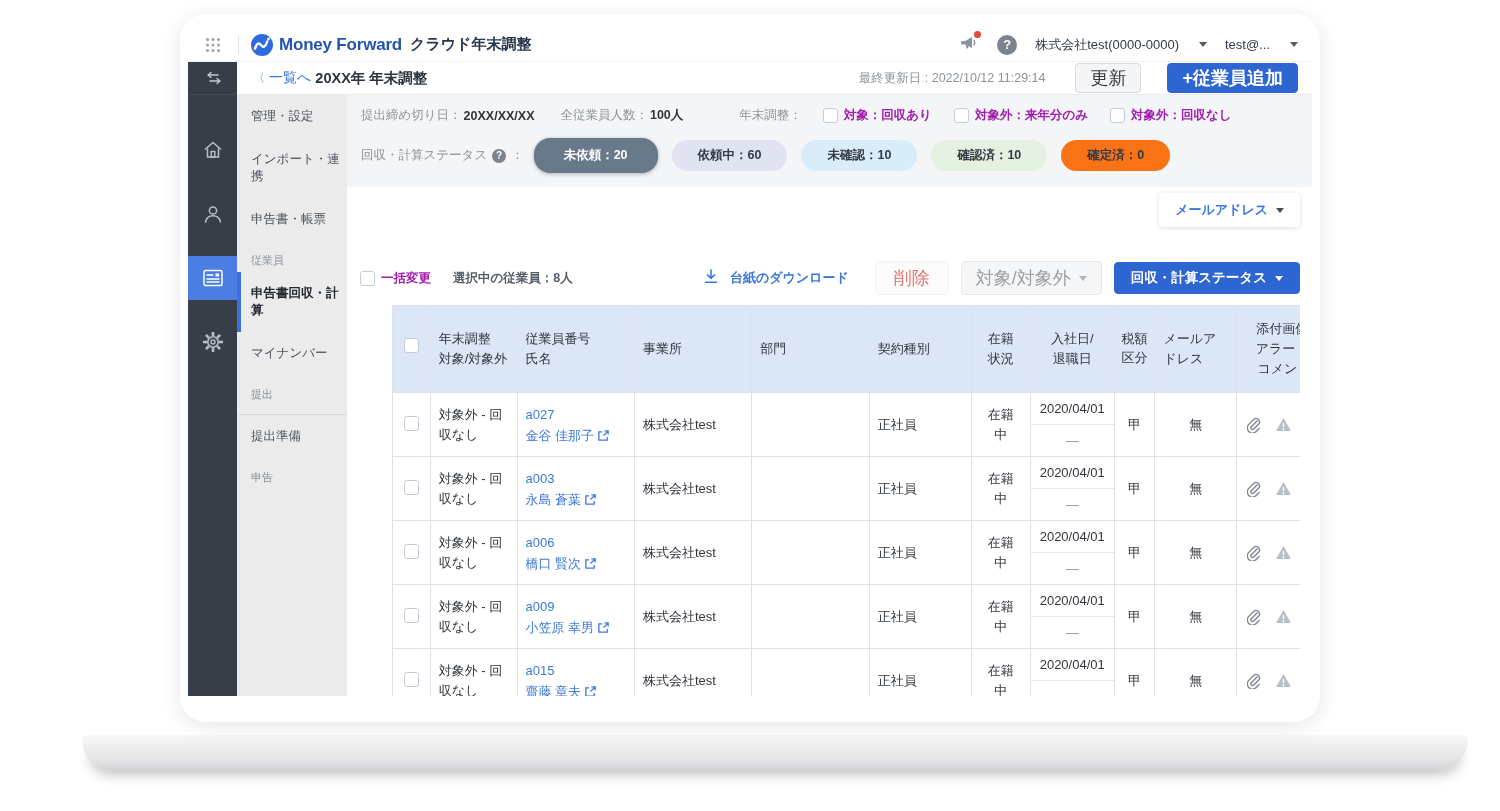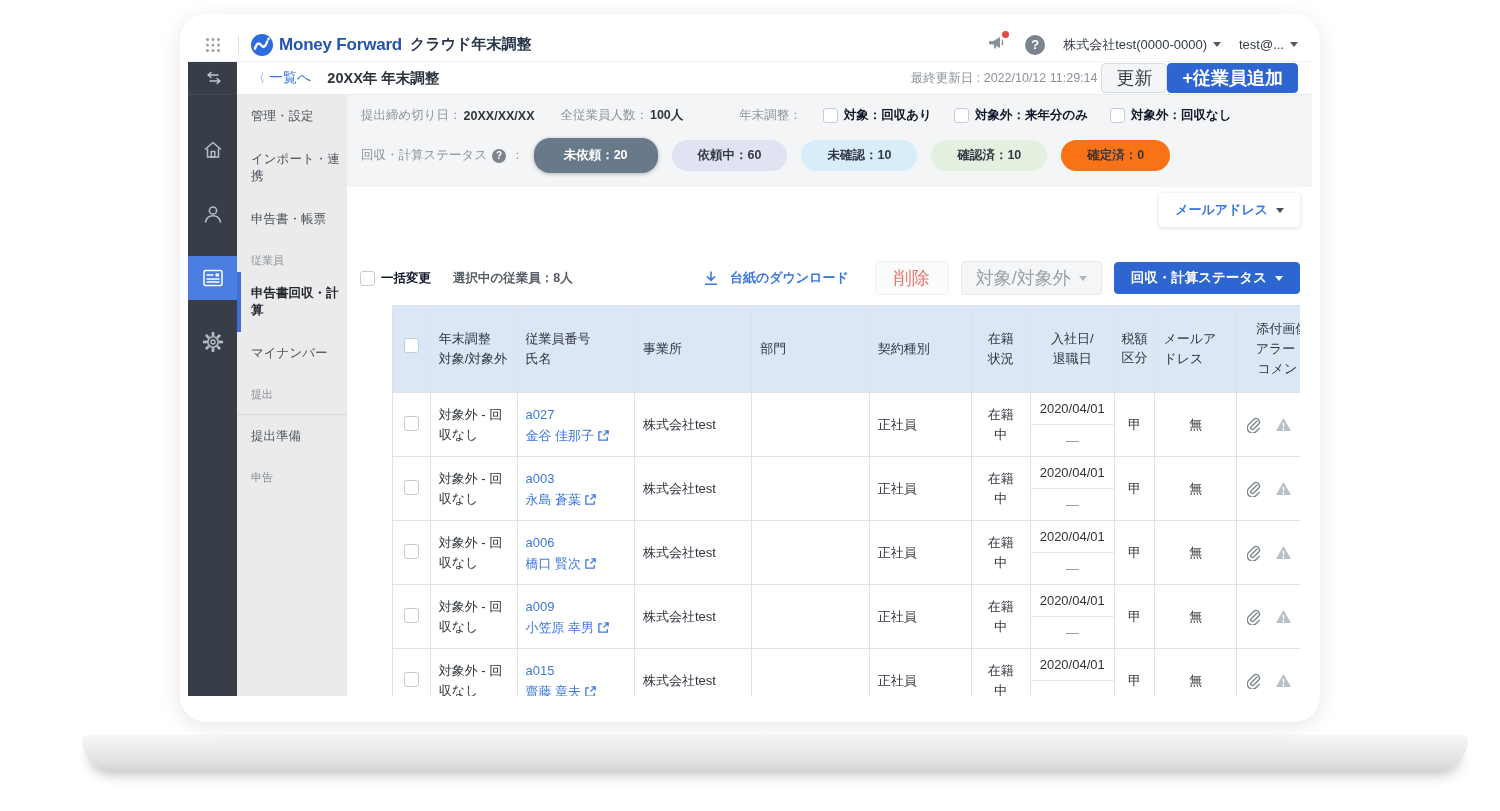--- a/index.html
+++ b/index.html
@@ -22,39 +22,39 @@
   .grid-btn { display:flex; align-items:center; justify-content:center; width:26px; height:26px; cursor:pointer; }
   .tb-divider { width:1px; height:18px; background:#dcdfe3; margin:0 12px; }
   .brand { display:flex; align-items:center; gap:6px; cursor:pointer; }
   .brand-name { font-size:17px; font-weight:bold; color:#2355ad; letter-spacing:-0.2px; }
   .brand-product { font-size:15px; font-weight:bold; color:#27354a; margin-left:2px; }
   .topbar-right { margin-left:auto; display:flex; align-items:center; gap:18px; }
   .mega-wrap { position:relative; cursor:pointer; }
   .mega-dot { position:absolute; right:-2px; top:-3px; width:7px; height:7px; border-radius:50%; background:#e5493d; }
   .help-circle { width:20px; height:20px; border-radius:50%; background:#7b838d; color:#fff; font-size:13px;
     font-weight:bold; display:flex; align-items:center; justify-content:center; cursor:pointer; }
-  .acct { font-size:13px; color:#333a44; display:flex; align-items:center; gap:6px; cursor:pointer; }
+  .acct { font-size:13px; color:#333a44; display:flex; align-items:center; gap:20px; cursor:pointer; }
   .caret { width:0; height:0; border-left:4px solid transparent; border-right:4px solid transparent;
     border-top:5px solid #555c66; }
 
   
   .app-body { flex:1; display:flex; overflow:hidden; }
   .rail { width:49px; flex:0 0 49px; background:#383e47; display:flex; flex-direction:column; }
   .rail-top { height:33px; flex:0 0 33px; display:flex; align-items:center; justify-content:center;
     border-bottom:1px solid #444b55; cursor:pointer; }
   .rail-icons { display:flex; flex-direction:column; align-items:stretch; padding-top:26px; }
   .rail-item { height:58px; display:flex; align-items:center; justify-content:center; cursor:pointer; margin-bottom:6px; }
   .rail-item.active { background:#4b7de2; height:44px; margin:7px 0 13px 0; }
 
   .right-col { flex:1; display:flex; flex-direction:column; overflow:hidden; }
   .breadcrumb-bar { height:33px; flex:0 0 33px; background:#fff; border-bottom:1px solid #e7eaee;
     display:flex; align-items:center; padding:0 14px 0 16px; }
   .back-link { color:#3c78dd; font-size:14px; cursor:pointer; display:flex; align-items:center; gap:4px; }
-  .page-title { font-size:14.5px; font-weight:bold; color:#2b333d; margin-left:16px;text-align:right; }
-  .bc-right { margin-left:auto; display:flex; align-items:center; gap:0; }
+  .page-title { font-size:14.5px; font-weight:bold; color:#2b333d; margin-left:4px;text-align:right; }
+  .bc-right { margin-left:auto; display:flex; align-items:center; gap:26px; }
   .last-updated { color:#8d939b; font-size:12.5px; margin-right:4px; }
   .btn { font-family:inherit; font-size:18px; border-radius:4px; cursor:pointer; padding:5px 14px; line-height:1; }
   .btn-light { background:#f4f5f6; border:1px solid #d7dade; color:#333a44; }
   .btn-primary { background:#2e66d1; border:1px solid #2e66d1; color:#fff; font-weight:bold; }
 
   .content-row { flex:1; display:flex; overflow:hidden; }
 
   
   .sidenav { width:110px; flex:0 0 110px; background:#ebebec; overflow:hidden; padding-top:0; }
   .nav-item { font-size:12.5px; color:#4c535c; padding:13px 0 13px 14px; cursor:pointer; }
@@ -64,41 +64,41 @@
 
   
   .main { flex:1; display:flex; flex-direction:column; overflow:hidden; background:#fff; }
   .filter-panel { background:#f4f5f6; padding:12px 16px 14px 14px; flex:0 0 auto; }
   .f-row1 { display:flex; align-items:center; font-size:12.5px; }
   .f-label { color:#8d939b; }
   .f-value { color:#2f353d; font-weight:bold; margin-left:2px; }
   .f-group { margin-right:26px; display:flex; align-items:center; }
   .cbx { width:15px; height:15px; border:1px solid #c6ccd4; border-radius:3px; background:#fff; display:inline-block;
     cursor:pointer; flex:0 0 auto; }
-  .cb-label { font-size:12.5px; color:#0f172a; font-weight:bold; margin-left:6px; }
+  .cb-label { font-size:12.5px; color:#a21caf; font-weight:bold; margin-left:6px; }
   .f-check { display:flex; align-items:center; margin-right:22px; cursor:pointer; }
   .f-row2 { display:flex; align-items:center; margin-top:14px; }
   .status-label { font-size:12.5px; color:#8d939b; display:flex; align-items:center; gap:5px; margin-right:10px; }
   .q-circle { width:14px; height:14px; border-radius:50%; background:#7b838d; color:#fff; font-size:10px; font-weight:bold;
     display:inline-flex; align-items:center; justify-content:center; cursor:pointer; }
   .pills { display:flex; align-items:center; gap:14px; }
   .pill { border-radius:16px; padding:7px 26px; font-size:12.5px; font-weight:bold; cursor:pointer; white-space:nowrap; }
   .pill.selected { padding:9px 30px; box-shadow:0 1px 4px rgba(0,0,0,.28); }
 
   .white-area { flex:1; padding:6px 12px 0 13px; display:flex; flex-direction:column; overflow:hidden; }
   .filter-btn-row { display:flex; justify-content:flex-end; }
   .filter-btn { background:#fff; border:none; border-radius:4px; box-shadow:0 1px 5px rgba(0,0,0,.14);
     color:#3c78dd; font-size:13px; font-weight:bold; padding:8px 16px; display:flex; align-items:center; gap:8px; cursor:pointer; }
   .filter-btn .caret { border-top-color:#454c56; }
 
   .toolbar { margin-top:34px; display:flex; align-items:center; }
   .bulk { display:flex; align-items:center; cursor:pointer; }
   .selected-count { font-size:12.5px; font-weight:bold; color:#555c66; margin-left:22px; }
   .toolbar-right { margin-left:auto; display:flex; align-items:center; gap:12px; }
-  .dl-link { color:#3c78dd; font-size:13px; font-weight:bold; display:flex; align-items:center; gap:12px; cursor:pointer; margin-right:14px; }
+  .dl-link { color:#3c78dd; font-size:13px; font-weight:bold; display:flex; gap:12px; cursor:pointer; margin-right:14px; }
   .btn-delete { background:#fbfbfb; border:1px solid #f1f1f1; color:#e2776e; padding:7px 18px; }
   .btn-toggle { background:#f5f6f7; border:1px solid #e6e8ea; color:#9aa0a6; padding:7px 14px; display:inline-flex; align-items:center; gap:8px; }
   .btn-toggle .caret { border-top-color:#b0b5bb; }
   .btn-status { padding:8px 16px; display:inline-flex; align-items:center; gap:8px; font-size:13.5px; }
   .btn-status .caret { border-top-color:#fff; }
 
   
   .tbl-wrap { margin-top:10px; flex:1; overflow:hidden; }
   table { border-collapse:collapse; width:100%; table-layout:fixed;margin-left:32px; }
   th, td { border:1px solid #dde2ea; font-size:13px; color:#2f353d; }

